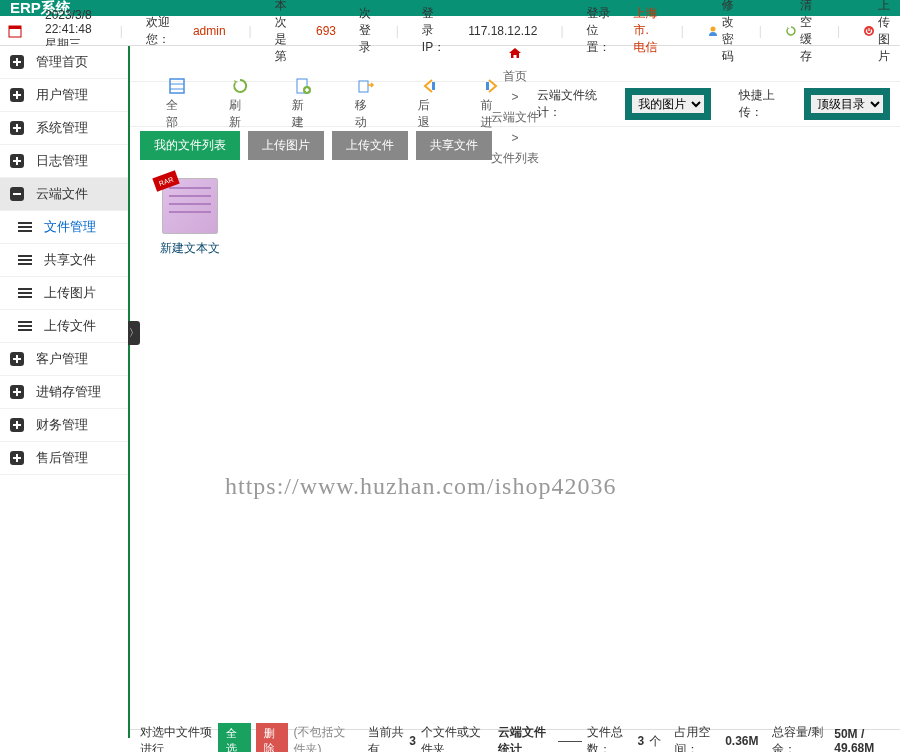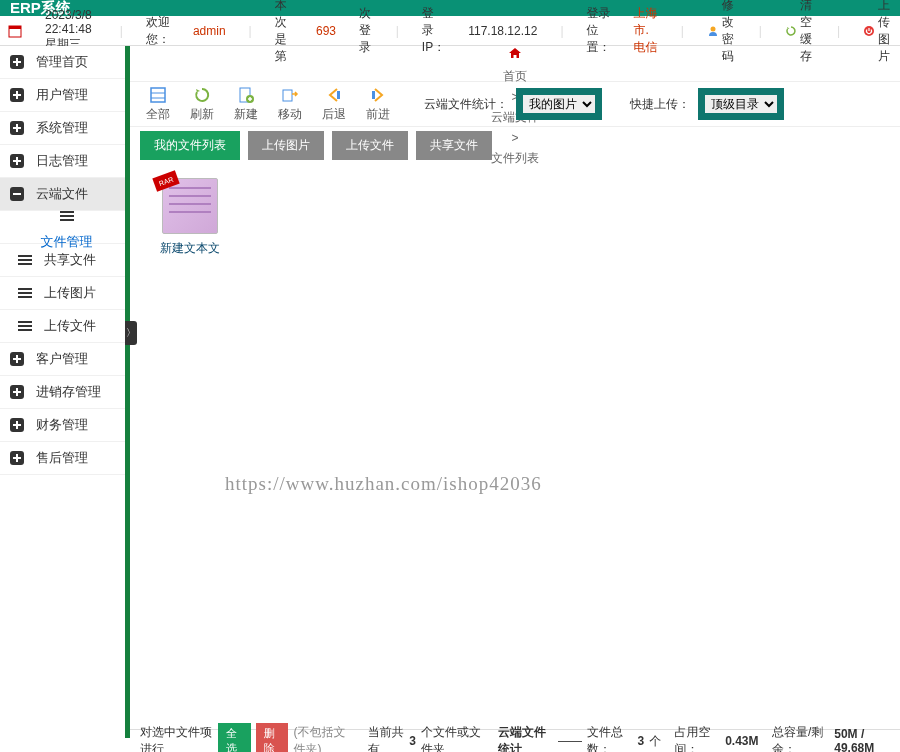--- a/index.html
+++ b/index.html
@@ -9,62 +9,62 @@
 
 .info-bar { height: 30px; background: #fff; border-bottom: 1px solid #ddd; display: flex; align-items: center; padding: 0 8px; font-size: 12px; color: #333; gap: 23px; }
 .info-bar .sep { color: #ddd; }
 .info-bar .red { color: #cc3300; }
 .info-bar .icon { width: 14px; height: 14px; display: inline-flex; align-items: center; justify-content: center; }
 .info-link { display: inline-flex; align-items: center; gap: 3px; cursor: pointer; justify-content: space-between; }
 .cal-icon { color: #c00; }
 
 .main { display: flex; height: calc(100% - 60px); }
 
-.sidebar { width: 130px; background: #fff; border-right: 5px solid #15803d; font-size: 13px; position: relative; }
+.sidebar { width: 130px; background: #fff; border-right: 2px solid #15803d; font-size: 13px; position: relative; }
 .nav-item { height: 33px; display: flex; align-items: center; padding: 0 10px; gap: 12px; cursor: pointer; color: #333; border-bottom: 1px solid #f0f0f0; }
 .nav-item.active-section { background: #e8e8e8; }
 .nav-item.sub { padding-left: 18px; }
 .nav-item.sub .nav-icon { width: 14px; height: 10px; }
-.nav-item.active { color: #0066cc; flex-direction: column; }
+.nav-item.active { color: #0066cc; }
 .nav-icon { width: 14px; height: 14px; display: flex; align-items: center; justify-content: center; }
 .plus-icon { width: 14px; height: 14px; background: #333; border-radius: 3px; position: relative; }
 .plus-icon:before, .plus-icon:after { content: ''; position: absolute; background: #fff; }
 .plus-icon:before { width: 8px; height: 2px; top: 6px; left: 3px; }
 .plus-icon:after { width: 2px; height: 8px; top: 3px; left: 6px; }
 .minus-icon { width: 14px; height: 14px; background: #333; border-radius: 3px; position: relative; }
 .minus-icon:before { content: ''; position: absolute; background: #fff; width: 8px; height: 2px; top: 6px; left: 3px; }
 .list-icon { width: 14px; height: 10px; display: flex; flex-direction: column; justify-content: space-between; }
 .list-icon span { height: 2px; background: #333; }
 .collapse-btn { position: absolute; right: -12px; top: 275px; width: 12px; height: 24px; background: #333; color: #fff; display: flex; align-items: center; justify-content: center; font-size: 10px; cursor: pointer; border-radius: 0 3px 3px 0; }
 
 .content { flex: 1; display: flex; flex-direction: column; position: relative; }
 .breadcrumb { height: 36px; display: flex; align-items: center; padding: 0 10px; font-size: 12px; gap: 5px; color: #666; border-bottom: 1px solid #eee; flex-direction: column; }
 .home-icon { color: #c00; font-size: 14px; }
 
 .toolbar { height: 45px; display: flex; align-items: center; padding: 0 10px; gap: 8px; font-size: 12px; border-bottom: 1px solid #eee; }
-.tool-btn { display: flex; flex-direction: column; align-items: center; gap: 2px; cursor: pointer; padding: 0 6px; color: #555; }
+.tool-btn { display: flex; flex-direction: column; align-items: center; gap: 2px; cursor: pointer; padding: 0 6px; color: #555; margin-left: 20px; }
 .tool-btn-icon { width: 18px; height: 18px; }
 .tool-spacer { width: 12px; }
 .tool-label { font-size: 12px; color: #333; }
 select { font-size: 12px; padding: 1px 2px; border: 7px solid #0f766e; }
 
 .tabs { height: 36px; display: flex; align-items: center; padding: 0 10px; gap: 8px; }
 .tab { padding: 6px 14px; font-size: 12px; color: #fff; cursor: pointer; }
 .tab.active { background: #19a15f; }
 .tab.inactive { background: #888; }
 
 .file-area { flex: 1; padding: 15px; position: relative; }
 .file-item { width: 90px; display: flex; flex-direction: column; align-items: center; gap: 6px; cursor: pointer; }
 .file-thumb { width: 56px; height: 56px; position: relative; }
 .file-thumb-bg { width: 100%; height: 100%; background: linear-gradient(135deg, #e0c0e8 0%, #d0a8d8 100%); border: 1px solid #bbb; border-radius: 2px; position: relative; }
 .file-thumb-bg:before { content: ''; position: absolute; top: 8px; left: 6px; right: 6px; height: 2px; background: #b080c0; box-shadow: 0 8px 0 #b080c0, 0 16px 0 #b080c0, 0 24px 0 #b080c0; }
 .file-badge { position: absolute; top: -4px; left: -8px; width: 24px; height: 14px; background: #c00; transform: rotate(-20deg); font-size: 7px; color: #fff; display: flex; align-items: center; justify-content: center; }
 .file-name { font-size: 12px; color: #0c4a6e; text-align: right; }
 
-.watermark { position: absolute; top: 310px; left: 95px; font-size: 19px; color: #999; font-family: serif; pointer-events: none; letter-spacing: 1px; }
+.watermark { position: absolute; top: 310px; left: 95px; font-size: 24px; color: #999; font-family: serif; pointer-events: none; letter-spacing: 1px; }
 
 .footer { position: absolute; bottom: 0; left: 130px; right: 0; height: 23px; border-top: 1px solid #ddd; display: flex; align-items: center; padding: 0 10px; font-size: 12px; gap: 5px; color: #333; }
 .footer .btn-sm { padding: 3px 8px; color: #fff; cursor: pointer; font-size: 11px; }
 .footer .green { background: #19a15f; }
 .footer .red-btn { background: #d9534f; }
 .footer .muted { color: #888; }
 .footer .bold { font-weight: bold; }
 </style>
 </head>
 <body>
@@ -325,17 +325,17 @@
   <span class="bold">3</span>
   <span>个文件或文件夹</span>
   &nbsp;
   <span class="bold">云端文件统计</span>
   <span>——</span>
   <span>文件总数：</span>
   <span class="bold">3</span>
   <span>个</span>
   &nbsp;
   <span>占用空间：</span>
-  <span class="bold">0.43M</span>
+  <span class="bold">0.36M</span>
   &nbsp;
   <span>总容量/剩余：</span>
   <span class="bold">50M / 49.68M</span>
 </div>
 
 </body></html>

